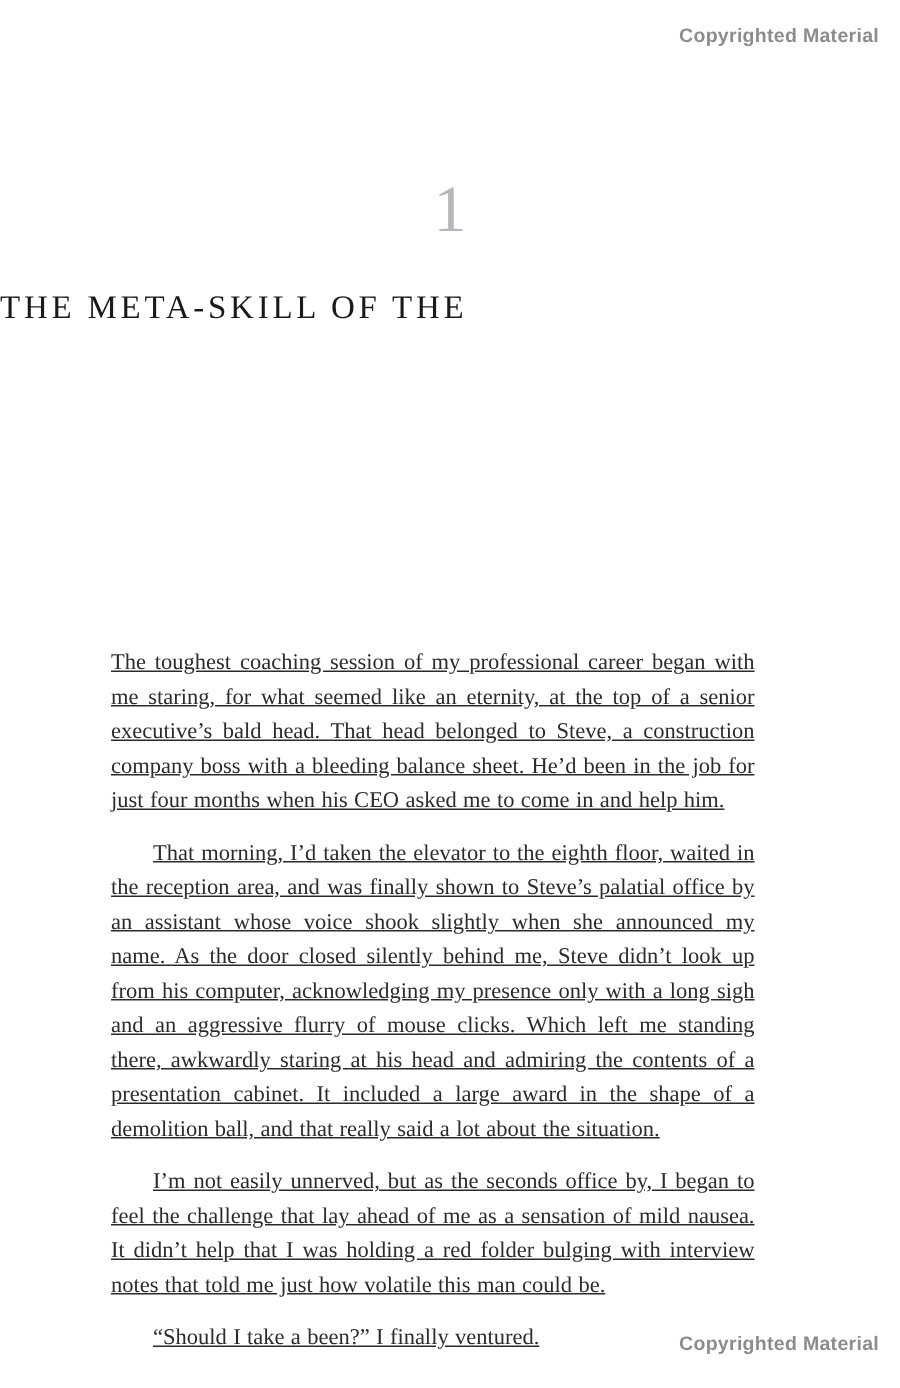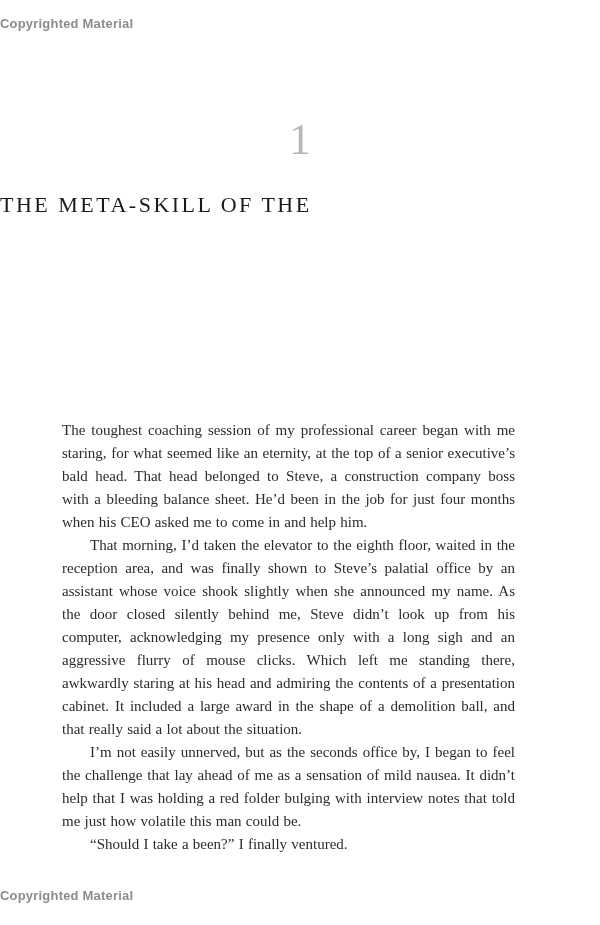--- a/index.html
+++ b/index.html
@@ -12,21 +12,21 @@
     width: 600px;
     height: 925px;
     background: #ffffff;
     overflow: hidden;
     font-family: "Liberation Serif", "DejaVu Serif", serif;
   }
   .notice {
     position: absolute;
     left: 0;
     width: 586px;
-    text-align: left;
+    text-align: right;
     font-family: "Liberation Sans", "DejaVu Sans", sans-serif;
     font-weight: bold;
     font-size: 13px;
     color: #8c8c8c;
     letter-spacing: 0.2px;
   }
   .notice-top { top: 16px; }
   .notice-bottom { top: 888px; }
   .chapter-number {
     position: absolute;
@@ -56,23 +56,24 @@
   .body-text {
     position: absolute;
     top: 419px;
     left: 62px;
     width: 453px;
     color: #2b2b2b;
     font-size: 15px;
     line-height: 23px;
   }
   .para {
-    margin: 0;
+    margin: 12px;
     text-align: justify;
     word-spacing: 0.5px;
+    text-decoration: underline;
   }
   .para.indent {
     text-indent: 28px;
   }
 </style>
 </head>
 <body>
 
 <div class="page">
 

